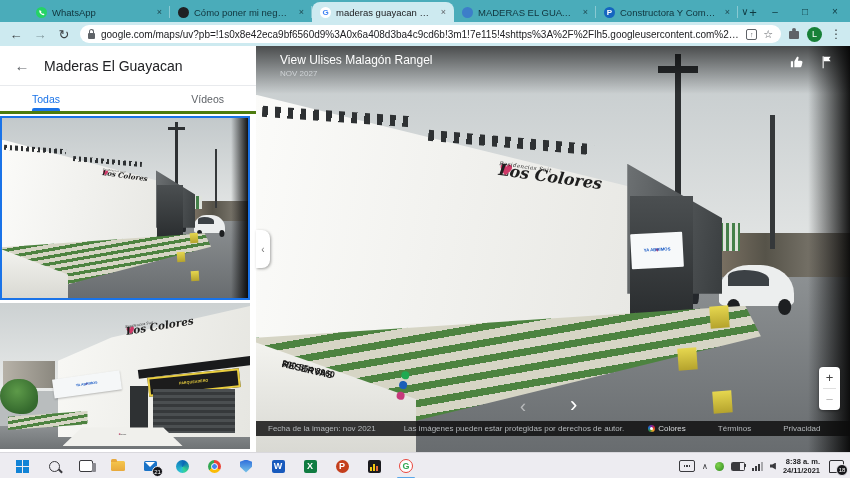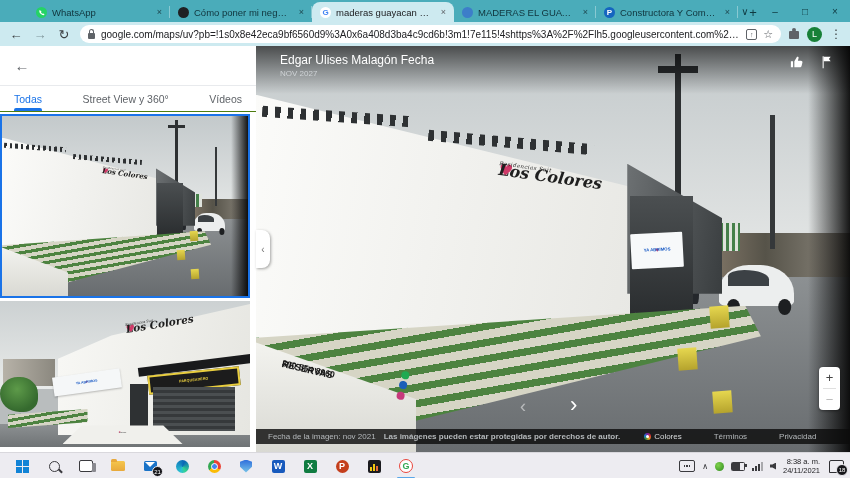--- a/index.html
+++ b/index.html
@@ -41,43 +41,43 @@
   .morebtn{color:#3c4043;font-size:12px;flex:none;}
 
   
   .content{height:406px;display:flex;position:relative;background:#fff;}
 
   
   .sidebar{width:256px;flex:none;background:#fff;display:flex;flex-direction:column;overflow:hidden;}
   .sb-header{height:39px;display:flex;align-items:center;border-bottom:1px solid #e8eaed;flex:none;}
   .sb-back{width:44px;text-align:center;color:#5f6368;font-size:15px;}
   .sb-title{font-size:14px;color:#202124;}
-  .sb-tabs{height:25px;display:flex;align-items:center;padding:0 14px;justify-content:space-between;border-bottom:1px solid #4d7c0f;flex:none;}
+  .sb-tabs{height:25px;display:flex;align-items:center;padding:0 32px;justify-content:space-between;border-bottom:3px solid #4d7c0f;flex:none;}
   .sb-tab{font-size:10.5px;color:#5f6368;height:100%;display:flex;align-items:center;position:relative;white-space:nowrap;}
   .sb-tab.active{color:#1a73e8;}
   .sb-tab.active::after{content:"";position:absolute;left:0;right:0;bottom:0;height:3px;background:#1a73e8;border-radius:2px 2px 0 0;}
   .thumb{width:250px;position:relative;overflow:hidden;flex:none;}
   .thumb1{height:180px;margin-top:2px;border:2px solid #1a73e8;width:246px;}
   .thumb2{height:146px;margin-top:3px;}
 
   
   .viewer{flex:1;position:relative;background:#0d0d0d;overflow:hidden;}
   .v-topgrad{position:absolute;top:0;left:0;right:0;height:48px;background:linear-gradient(rgba(0,0,0,.62),rgba(0,0,0,0));z-index:30;}
   .v-author{position:absolute;top:7px;left:24px;color:#fff;font-size:12px;z-index:31;}
   .v-date{position:absolute;top:23px;left:24px;color:#cfd3d6;font-size:8px;z-index:31;}
   .v-actions{position:absolute;top:9px;right:16px;display:flex;gap:16px;z-index:31;}
   .v-actions svg{width:14px;height:14px;}
   .v-prev{position:absolute;left:264px;top:350px;color:rgba(255,255,255,.5);font-size:18px;z-index:31;}
   .v-next{position:absolute;left:314px;top:346px;color:#fff;font-size:22px;z-index:31;}
   .v-zoom{position:absolute;right:10px;bottom:42px;width:21px;background:#fff;border-radius:4px;box-shadow:0 1px 3px rgba(0,0,0,.4);z-index:31;display:flex;flex-direction:column;align-items:center;}
   .v-zoom .zi{font-size:13px;color:#444;height:21px;line-height:21px;}
   .v-zoom .zsep{width:13px;height:1px;background:#e0e0e0;}
   .v-zoom .zo{font-size:13px;color:#b9b9b9;height:21px;line-height:21px;}
-  .v-footer{position:absolute;left:0;right:0;bottom:8px;height:15px;background:rgba(12,12,12,.82);display:flex;align-items:center;font-size:8px;color:#b4b8bb;padding:0 12px;z-index:32;white-space:nowrap;}
-  .vf-copy{margin-left:8px;font-weight:bold;}
+  .v-footer{position:absolute;left:0;right:0;bottom:16px;height:15px;background:rgba(12,12,12,.82);display:flex;align-items:center;font-size:8px;color:#b4b8bb;padding:0 12px;z-index:32;white-space:nowrap;}
+  .vf-copy{margin-left:28px;}
   .vf-picasa{margin-left:24px;display:flex;align-items:center;gap:3px;color:#d7dadc;}
   .picasa-dot{width:7px;height:7px;border-radius:50%;background:conic-gradient(#7b1fa2,#d32f2f,#f9a825,#388e3c,#1976d2,#7b1fa2);position:relative;}
   .picasa-dot::after{content:"";position:absolute;inset:2px;background:#fff;border-radius:50%;}
   .vf-link{margin-left:32px;}
 
   
   .collapse-handle{position:absolute;left:256px;top:184px;width:14px;height:38px;background:#fff;border-radius:0 8px 8px 0;box-shadow:1px 1px 3px rgba(0,0,0,.35);display:flex;align-items:center;justify-content:center;color:#757575;font-size:10px;z-index:40;}
 
   
   .scene{position:absolute;inset:0;overflow:hidden;}
@@ -203,21 +203,21 @@
   .batt{width:12px;height:7px;border:1.1px solid #3a3a3e;border-radius:1.5px;position:relative;background:linear-gradient(90deg,#3a3a3e 70%,transparent 70%);}
   .batt::after{content:"";position:absolute;right:-2.5px;top:1.5px;width:1.5px;height:3px;background:#3a3a3e;}
   .net{width:11px;height:9px;display:flex;align-items:flex-end;gap:1px;}
   .net i{width:2px;background:#3a3a3e;display:block;}
   .net i:nth-child(1){height:3px;}
   .net i:nth-child(2){height:5px;}
   .net i:nth-child(3){height:7px;}
   .net i:nth-child(4){height:9px;background:#a9a9ad;}
   .spk{width:6px;height:7px;background:#3a3a3e;clip-path:polygon(0 30%,40% 30%,100% 0,100% 100%,40% 70%,0 70%);position:relative;}
   .spk::after{content:")";position:absolute;right:-5px;top:-2px;font-size:8px;color:#3a3a3e;}
-  .clock{font-size:7.5px;color:#1c1c1f;text-align:right;line-height:1.25;}
+  .clock{font-size:7.5px;color:#1c1c1f;text-align:right;line-height:1.25;font-weight:bold;}
   .notif{width:13px;height:11px;border:1.2px solid #2f2f33;border-radius:2px 2px 2px 0;position:relative;margin-left:2px;}
   .notif-badge{width:10px;height:10px;right:-5px;bottom:-4px;font-size:6px;}
 </style>
 </head>
 <body>
 
 <div class="app">
 
   <div class="tabstrip">
     <div class="tab">
@@ -271,24 +271,24 @@
     <span class="puzzle"></span>
     <span class="avatar">L</span>
     <span class="morebtn">⋮</span>
   </div>
 
   <div class="content">
 
     <div class="sidebar">
       <div class="sb-header">
         <span class="sb-back">←</span>
+        <span class="sb-title">Maderas El Guayacan</span>
       </div>
       <div class="sb-tabs">
         <span class="sb-tab active">Todas</span>
-        <span class="sb-tab">Street View y 360°</span>
         <span class="sb-tab">Vídeos</span>
       </div>
 
       <div class="thumb thumb1">
         <div class="scene sA">
           <div class="sA-sky"></div>
           <div class="sA-wires">
               <div></div>
               <div></div>
               <div></div>
@@ -424,21 +424,21 @@
             <i class="fb"></i>
             <i class="ig"></i>
           </div>
         <div class="sA-bol b1"></div>
         <div class="sA-bol b2"></div>
         <div class="sA-bol b3"></div>
         <div class="sA-vig"></div>
       </div>
 
       <div class="v-topgrad"></div>
-      <div class="v-author">Edgar Ulises Malagón Fecha</div>
+      <div class="v-author">View Ulises Malagón Rangel</div>
       <div class="v-date">NOV 2027</div>
       <div class="v-actions">
         <span><svg viewBox="0 0 16 16">
               <path d="M1 7h2.5v7H1zM5 14h6.2c1 0 1.8-.6 2-1.5l1-4c.2-1-.6-2-1.7-2H9l.8-3.2C10 2.2 8.3 1.6 7.7 2.7L5 7z" fill="#fff"></path>
             </svg></span>
         <span><svg viewBox="0 0 16 16">
               <path d="M3 1.5h1.2V15H3z" fill="#fff"></path>
               <path d="M4.2 2h8l-2 2.6 2 2.6h-8z" fill="#fff"></path>
             </svg></span>
       </div>

